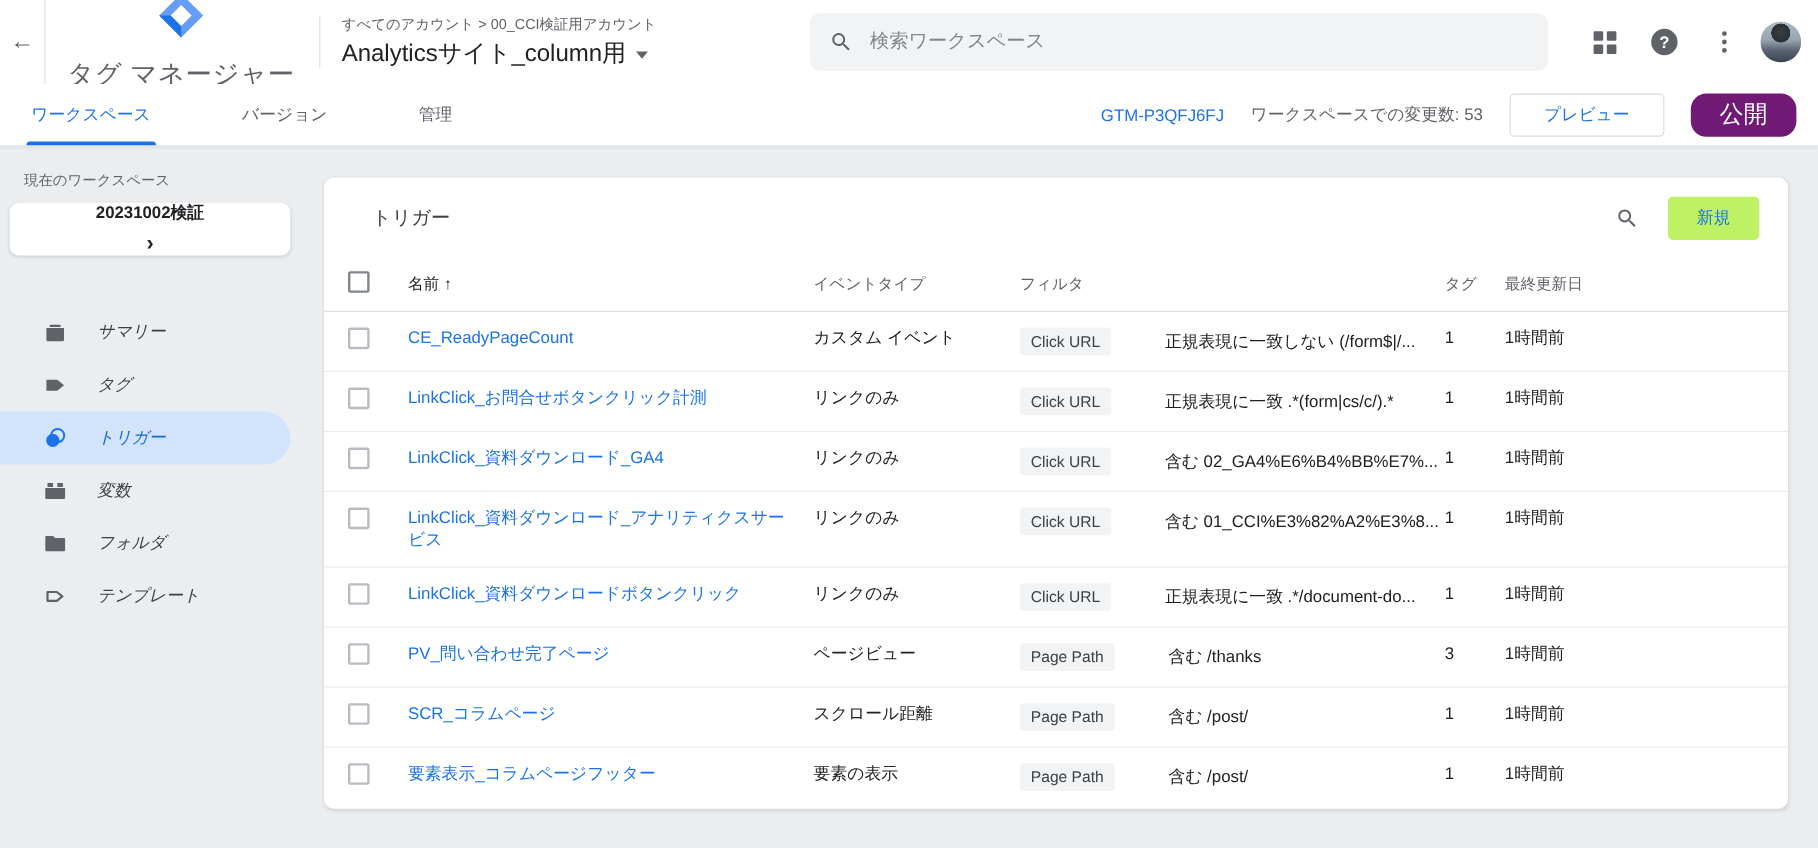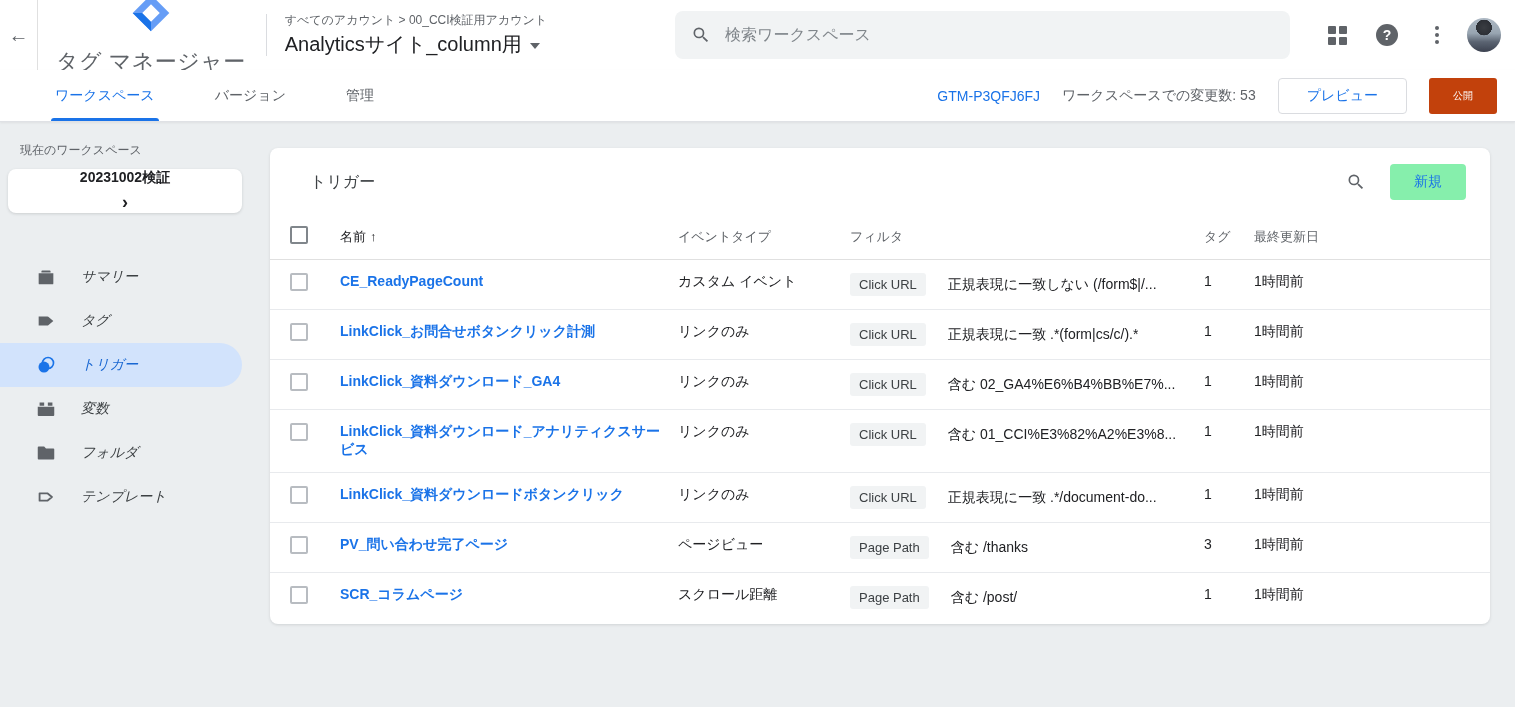--- a/index.html
+++ b/index.html
@@ -27,29 +27,29 @@
   .grid-icon span { background:#5f6368; border-radius:1px; }
   .help-circle { width:22px; height:22px; border-radius:50%; background:#5f6368; color:#fff; font-size:14px; font-weight:bold; display:flex; align-items:center; justify-content:center; }
   .kebab { display:flex; flex-direction:column; gap:3px; }
   .kebab span { width:4px; height:4px; border-radius:50%; background:#5f6368; }
   .avatar { width:34px; height:34px; border-radius:50%; background:
      radial-gradient(circle at 50% 28%, #3a3d42 0%, #2c2f35 26%, rgba(44,47,53,0) 27%),
      linear-gradient(180deg,#aeb9c4 0%, #98a5b1 45%, #5b6472 70%, #3c4250 100%); border:none; cursor:pointer; }
 
   
   .tab-bar { height:52px; background:#fff; display:flex; align-items:center; border-bottom:1px solid #dfe1e5; box-shadow:0 1px 2px rgba(60,64,67,.08); position:relative; }
-  .tabs { display:flex; height:100%; margin-left:55px; }
+  .tabs { display:flex; height:100%; margin-left:26px;gap:16px; }
   .tab { position:relative; display:flex; align-items:center; padding:0 0; margin-right:60px; font-size:14px; color:#5f6368; cursor:pointer; background:none; border:none; font-family:inherit; }
   .tab.active { color:#1a73e8; }
   .tab.active::after { content:""; position:absolute; left:-4px; right:-4px; bottom:0; height:3px; background:#1a73e8; border-radius:3px 3px 0 0; }
   .tabbar-right { position:absolute; right:18px; display:flex; align-items:center; gap:22px; }
   .container-id { font-size:14px; color:#1a73e8; text-decoration:none; }
   .changes-count { font-size:14px; color:#5f6368; }
   .btn-preview { height:36px; padding:0 28px; background:#fff; border:1px solid #dadce0; border-radius:4px; color:#1a73e8; font-size:14px; cursor:pointer; font-family:inherit; }
-  .btn-publish { height:36px; padding:0 24px; background:#c2410c; border:none; border-radius:3px; color:#fff; font-size:10px; cursor:pointer; font-family:inherit; }
+  .btn-publish { height:36px; padding:0 24px; background:#701a75; border:none; border-radius:13px; color:#fff; font-size:20px; cursor:pointer; font-family:inherit; }
 
   
   .content { position:relative; height:585px; }
   .sidebar { position:absolute; left:0; top:0; width:242px; padding-top:20px; }
   .ws-label { font-size:12px; color:#5f6368; margin:0 0 10px 20px; }
   .ws-card { background:#fff; border-radius:8px; box-shadow:0 1px 3px rgba(60,64,67,.18); margin:0 0 0 8px; width:234px; height:44px; display:flex; align-items:center; justify-content:space-between; padding:0 16px; cursor:pointer;flex-direction:column; }
   .ws-name { font-size:14px; color:#202124; font-weight:bold; }
   .ws-chevron { font-size:18px; color:#202124; font-weight:bold; }
   .side-menu { margin-top:42px; display:flex; flex-direction:column; }
   .side-item { height:44px; display:flex; align-items:center; gap:24px; padding-left:35px; cursor:pointer; border-radius:0 24px 24px 0;font-style:italic; }
@@ -57,39 +57,39 @@
   .side-item svg { fill:#5f6368; stroke:#5f6368; }
   .side-item.selected { background:#d2e3fc; }
   .side-item.selected .lbl { color:#1967d2; }
   .side-item.selected svg { fill:#1a73e8; stroke:#1a73e8; }
 
   
   .main-card { position:absolute; left:270px; top:26px; width:1220px; background:#fff; border-radius:8px; box-shadow:0 1px 3px rgba(60,64,67,.15); padding-bottom:2px; }
   .card-head { height:68px; display:flex; align-items:center; padding:0 24px 0 40px; }
   .card-title { font-size:16px; color:#3c4043; flex:1; }
   .card-search-btn { width:40px; height:40px; border:none; background:none; border-radius:50%; display:flex; align-items:center; justify-content:center; cursor:pointer; margin-right:14px; }
-  .btn-new { height:36px; padding:0 24px; background:#86efac; color:#1a73e8; border:none; border-radius:4px; font-size:14px; cursor:pointer; font-family:inherit; }
+  .btn-new { height:36px; padding:0 24px; background:#bef264; color:#1a73e8; border:none; border-radius:4px; font-size:14px; cursor:pointer; font-family:inherit; }
 
   table.trigger-table { width:100%; border-collapse:collapse; }
   .trigger-table th { font-size:13px; font-weight:normal; color:#5f6368; text-align:left; padding:10px 0 12px; border-bottom:1px solid #e0e0e0; }
   .trigger-table th.sorted { color:#202124; }
   .trigger-table td { font-size:14px; color:#202124; padding:13px 0; border-bottom:1px solid #e8eaed; vertical-align:top; }
   .trigger-table tr:last-child td { border-bottom:none; }
   .col-check { width:70px; padding-left:20px !important; }
-  .col-name  { width:338px; padding-right:12px !important;font-weight:bold; }
+  .col-name  { width:338px; padding-right:12px !important; }
   .col-event { width:172px; }
   .col-filter{ width:354px; }
   .col-tags  { width:50px; }
   .checkbox { width:18px; height:18px; border:2px solid #b8bcc1; border-radius:2px; background:#fff; display:inline-block; cursor:pointer; }
   .checkbox.head { border-color:#80868b; }
   .name-link { color:#1a73e8; text-decoration:none; cursor:pointer; }
   .sort-arrow { color:#202124; font-size:13px; margin-left:4px; }
   .filter-cell { display:flex; gap:22px; align-items:flex-start; }
   .chip { background:#f1f3f4; color:#3c4043; font-size:13px; padding:4px 9px; border-radius:3px; white-space:nowrap; flex:0 0 auto; }
-  .filter-text { white-space:nowrap; overflow:hidden; text-overflow:ellipsis; max-width:248px; padding-top:3px; }
+  .filter-text { white-space:nowrap; overflow:hidden; text-overflow:ellipsis; max-width:248px; padding-top:3px;margin-left:23px; }
 </style>
 </head>
 <body>
 
 <header class="top-header">
   <div class="back-strip">
     <button class="back-btn">←</button>
   </div>
   <div class="logo-wrap">
     <span style="display:flex;">
@@ -326,17 +326,30 @@
     <td class="col-filter">
       <span class="filter-cell">
         <span class="chip">Page Path</span>
         <span class="filter-text">含む /post/</span>
       </span>
     </td>
     <td class="col-tags">1</td>
     <td>1時間前</td>
   </tr>
 
+  <tr>
+    <td class="col-check"><span class="checkbox"></span></td>
+    <td class="col-name"><a class="name-link">要素表示_コラムページフッター</a></td>
+    <td class="col-event">要素の表示</td>
+    <td class="col-filter">
+      <span class="filter-cell">
+        <span class="chip">Page Path</span>
+        <span class="filter-text">含む /post/</span>
+      </span>
+    </td>
+    <td class="col-tags">1</td>
+    <td>1時間前</td>
+  </tr>
 </tbody>
     </table>
   </main>
 
 </div>
 
 </body></html>

